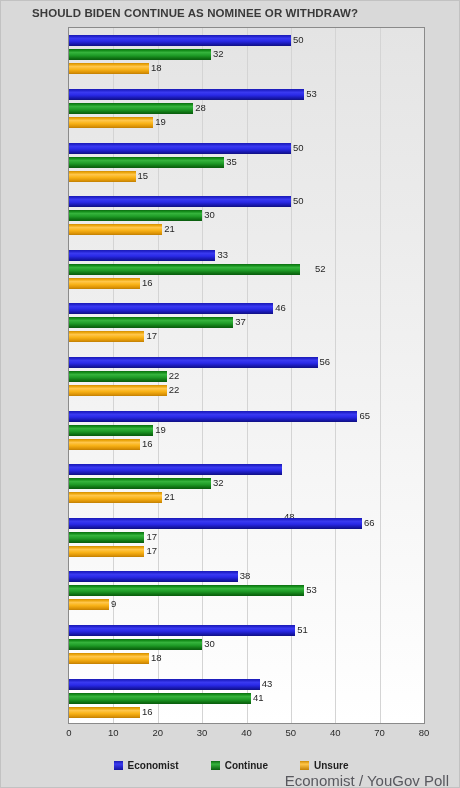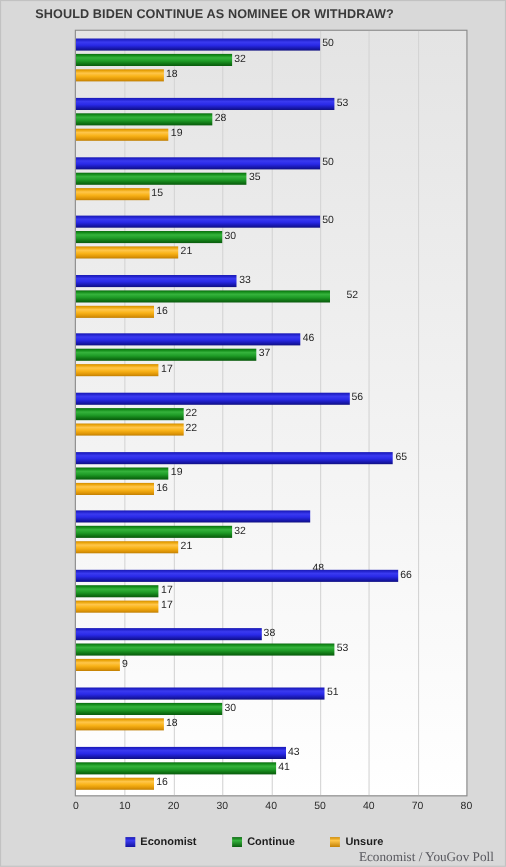--- a/index.html
+++ b/index.html
@@ -146,24 +146,23 @@
   .legend-swatch.withdraw {
     background: linear-gradient(to bottom, #0d6b12 0%, #35b33c 35%, #0b5e0f 100%);
   }
   .legend-swatch.unsure {
     background: linear-gradient(to bottom, #d08c05 0%, #ffc64a 35%, #c48105 100%);
   }
   #attribution {
     position: absolute;
     right: 10px;
     top: 771px;
-    font-size: 12px;
+    font-size: 15px;
     color: #58585e;
     white-space: nowrap;
-    font-family: Liberation Serif, serif;
   }
 </style>
 </head>
 <body>
 
 <div id="chart-frame">
 
   <div id="chart-title">SHOULD BIDEN CONTINUE AS NOMINEE OR WITHDRAW?</div>
 
   <div id="plot-area">

